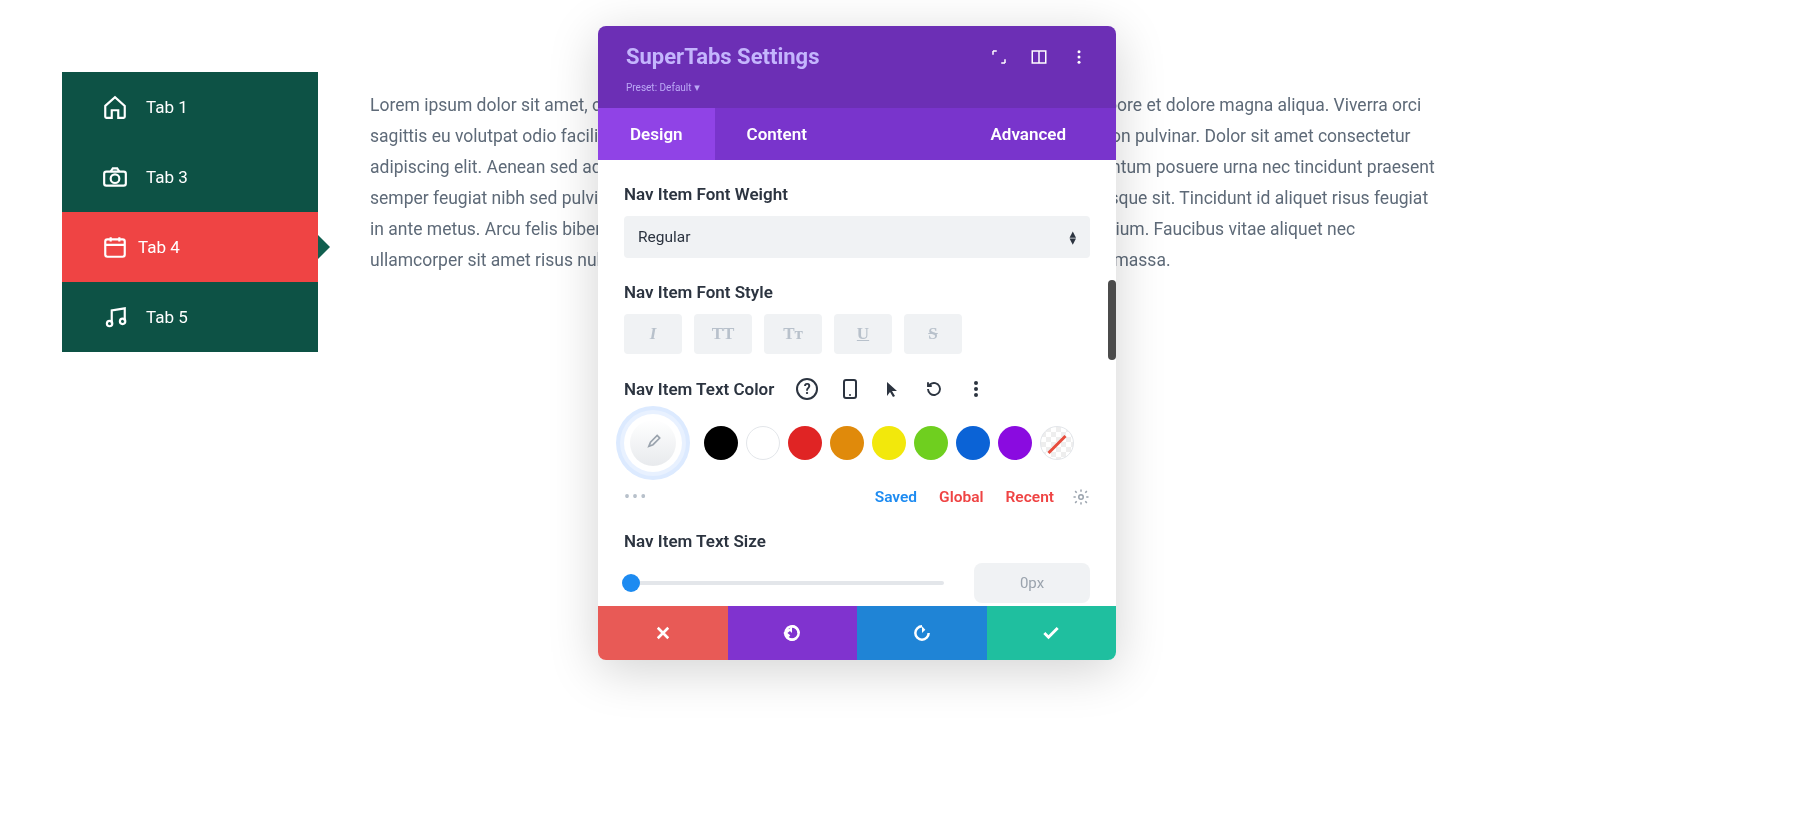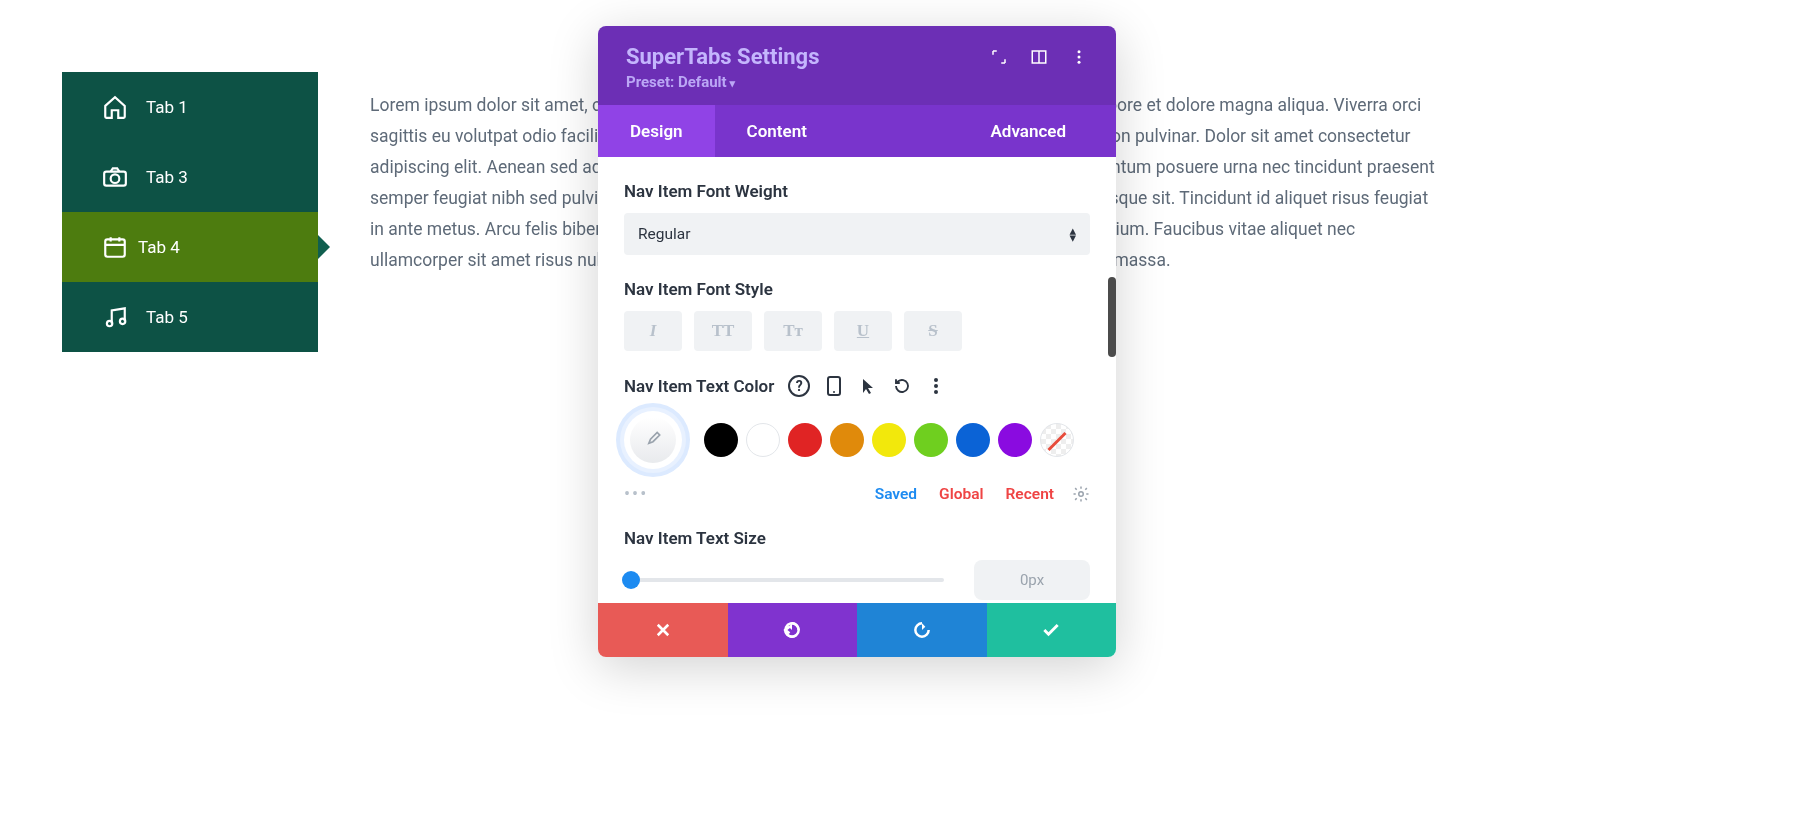--- a/index.html
+++ b/index.html
@@ -1,46 +1,46 @@
 <!DOCTYPE html>
 <html><head>
 <meta charset="utf-8">
 <style>
   *{box-sizing:border-box;margin:0;padding:0;font-family:-apple-system,BlinkMacSystemFont,"Segoe UI",Roboto,Helvetica,Arial,sans-serif;}
   body{background:#fff;width:1800px;height:823px;position:relative;overflow:hidden;}
   
   .sidebar{position:absolute;left:62px;top:72px;width:256px;background:#0d5245;padding:0;}
   .tab-row{display:flex;align-items:center;gap:18px;padding:22px 40px;color:#fff;font-size:17px;cursor:pointer;position:relative;}
-  .tab-row.active{background:#4d7c0f;gap:10px;}
+  .tab-row.active{background:#ef4444;gap:10px;}
   .tab-row.active:after{content:"";position:absolute;right:-12px;top:50%;transform:translateY(-50%);border-left:12px solid #105f4f;border-top:12px solid transparent;border-bottom:12px solid transparent;}
   .tab-icon svg{width:26px;height:26px;stroke:#fff;fill:none;stroke-width:2;}
   
   .main-text{position:absolute;left:370px;top:90px;width:1070px;color:#5e6a78;font-size:17.5px;line-height:31px;}
   
   .panel{position:absolute;left:598px;top:26px;width:518px;background:#fff;border-radius:8px;box-shadow:0 10px 50px rgba(0,0,0,0.18);overflow:hidden;}
   .panel-head{background:#6c2fb5;color:#c4b5fd;padding:18px 28px 14px;}
   .panel-title-row{display:flex;align-items:center;justify-content:space-between;}
   .panel-title{font-size:22px;font-weight:700;}
   .panel-head-icons{display:flex;gap:22px;align-items:center;}
   .panel-head-icons span{cursor:pointer;}
-  .panel-preset{font-size:15px;font-weight:700;margin-top:4px;opacity:.9;}
+  .panel-preset{font-size:10px;font-weight:400;margin-top:12px;opacity:.9;}
   .panel-preset:after{content:" ▾";font-size:11px;}
   .panel-tabs{display:flex;background:#7934cc;color:#fff;}
   .ptab{flex:0 0 auto;padding:16px 32px;font-size:17px;font-weight:600;cursor:pointer;background:#7934cc;}
   .ptab.active{background:#9043e6;}
   .panel-body{position:relative;padding:20px 26px 24px;height:446px;}
   .panel-body::-webkit-scrollbar{width:0}
   .section-label{font-size:17px;font-weight:600;color:#2c3440;margin-bottom:12px;margin-top:4px;}
   .section-label.mt{margin-top:24px;}
   .select{background:#f0f2f4;border-radius:4px;padding:12px 14px;font-size:15.5px;color:#2c3440;position:relative;cursor:pointer;}
   .select:after{content:"";position:absolute;right:14px;top:50%;transform:translateY(-50%);width:0;height:0;}
   .select .caret{position:absolute;right:14px;top:50%;transform:translateY(-50%);font-size:13px;color:#2c3440;line-height:7px;}
   .font-style-row{display:flex;gap:12px;}
   .fs-btn{width:58px;height:40px;background:#f0f2f4;border-radius:4px;display:flex;align-items:center;justify-content:center;color:#b8c1cb;font-size:17px;font-weight:600;cursor:pointer;font-family:Georgia,serif;}
-  .label-row{display:flex;align-items:center;gap:14px;}
+  .label-row{display:flex;align-items:center;gap:22px;}
   .mini-ic{width:20px;height:20px;display:flex;align-items:center;justify-content:center;color:#2c3440;cursor:pointer;font-size:14px;}
   .mini-ic.q{border:2px solid #2c3440;border-radius:50%;width:22px;height:22px;font-weight:700;}
   .swatch-row{display:flex;gap:8px;align-items:center;margin-top:14px;}
   .swatch{width:34px;height:34px;border-radius:50%;cursor:pointer;}
   .dropper{width:58px;height:58px;border-radius:50%;background:#fff;display:flex;align-items:center;justify-content:center;box-shadow:0 0 0 4px #e8f1ff,0 0 0 8px #dceaff;}
   .dropper-inner{width:46px;height:46px;border-radius:50%;background:linear-gradient(180deg,#fff,#e8eaed);display:flex;align-items:center;justify-content:center;color:#9aa3ad;}
   .swatch.none{background:#fff;position:relative;border:1px solid #e3e6ea;
     background-image:linear-gradient(45deg,#eee 25%,transparent 25%),linear-gradient(-45deg,#eee 25%,transparent 25%),linear-gradient(45deg,transparent 75%,#eee 75%),linear-gradient(-45deg,transparent 75%,#eee 75%);
     background-size:10px 10px;background-position:0 0,0 5px,5px -5px,-5px 0;}
   .swatch.none:after{content:"";position:absolute;left:4px;right:4px;top:50%;height:3px;background:#e74c3c;transform:rotate(-45deg);}

